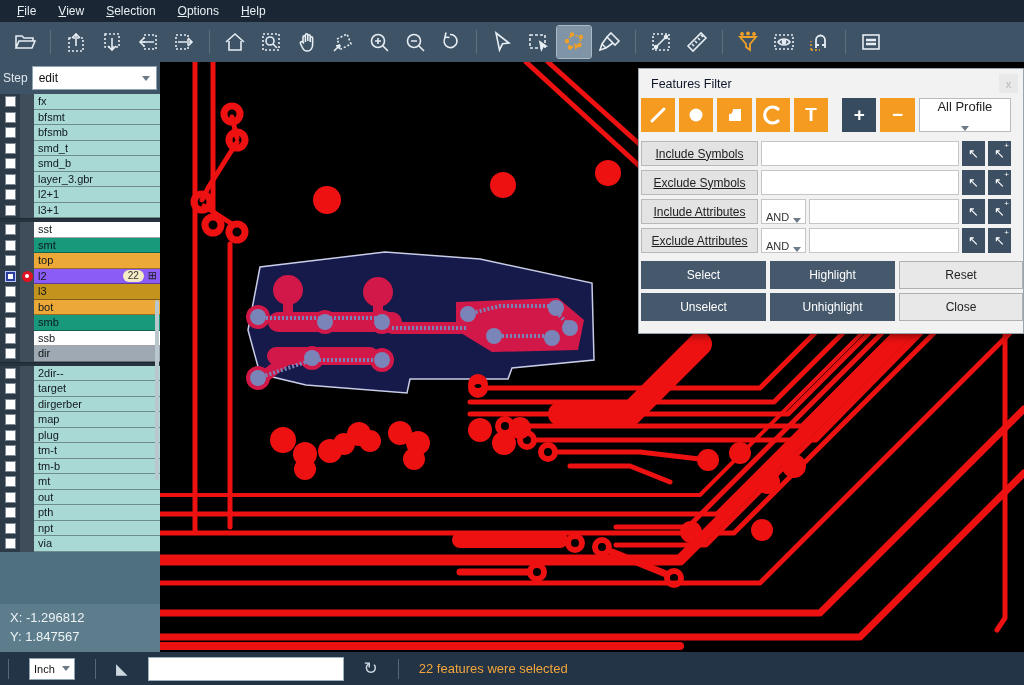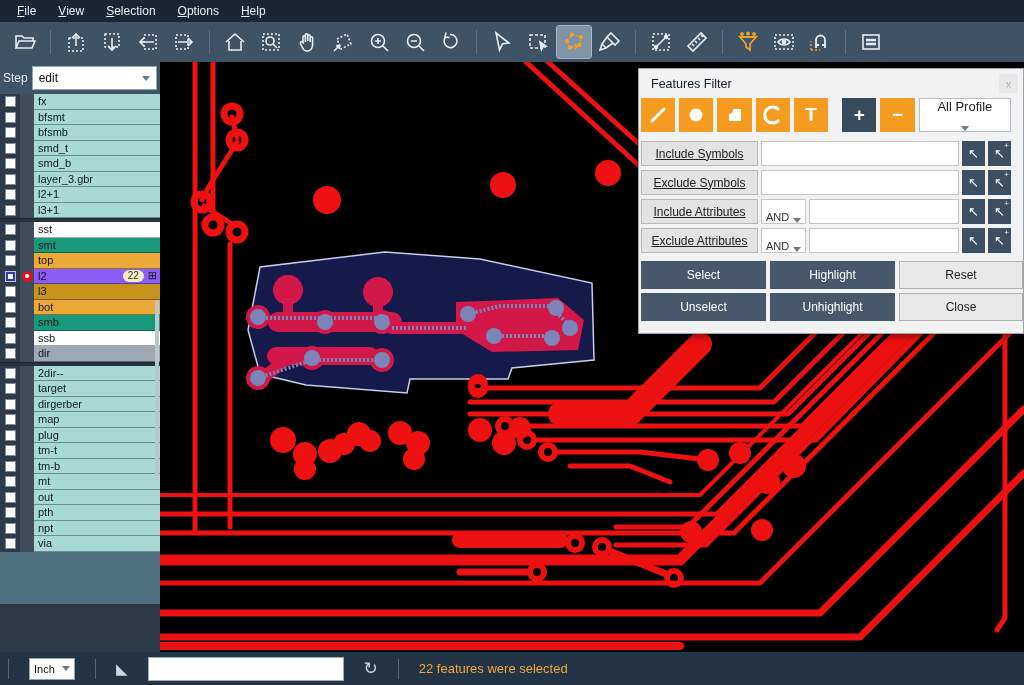--- a/index.html
+++ b/index.html
@@ -509,20 +509,24 @@
             <div class="cb"></div>
           </div>
           <div class="gap-cell"></div>
           <div class="label-cell" style="background: rgb(169, 217, 213);">
             <span class="label-text">via</span>
           </div>
         </div>
       </div>
     <div id="side-filler"></div>
     <div id="side-scroll"></div>
+    <div id="coords">
+      <div>X: -1.296812</div>
+      <div>Y: 1.847567</div>
+    </div>
   </div>
 
   <div id="canvas">
     <svg width="864" height="590" viewBox="0 0 864 590">
       <g stroke="#ee1111" fill="none" stroke-linejoin="round" stroke-linecap="round">
 
         <path d="M35,0 V468" stroke-width="5"></path>
         <path d="M53,0 V150" stroke-width="5"></path>
         <path d="M72,55 L77,76 M77,80 L48,126 L42,138 M44,144 L72,162 M70,182 V465" stroke-width="5"></path>
         <circle cx="53" cy="163" r="8" stroke-width="7"></circle>

